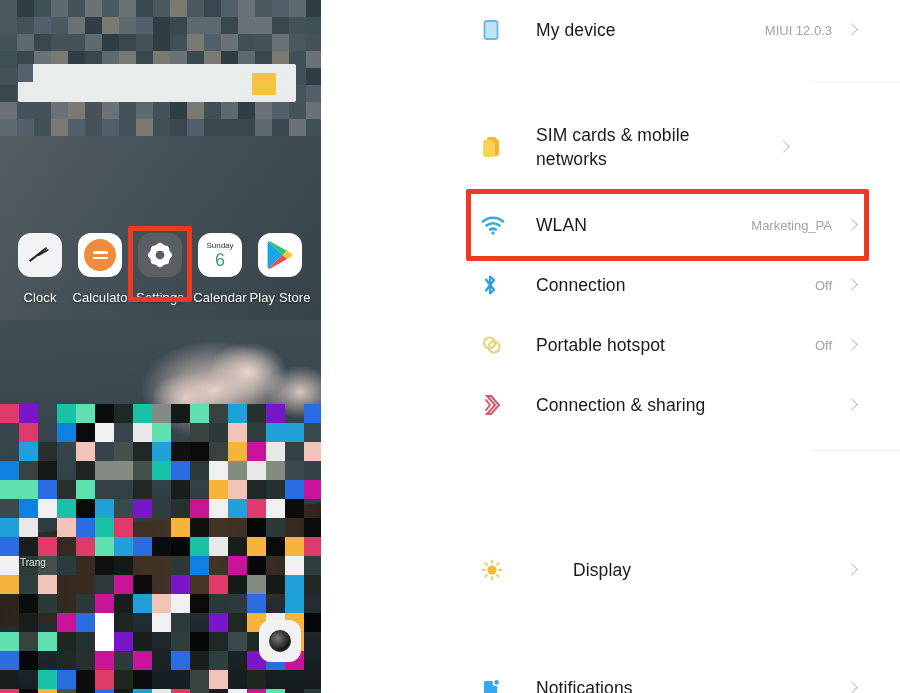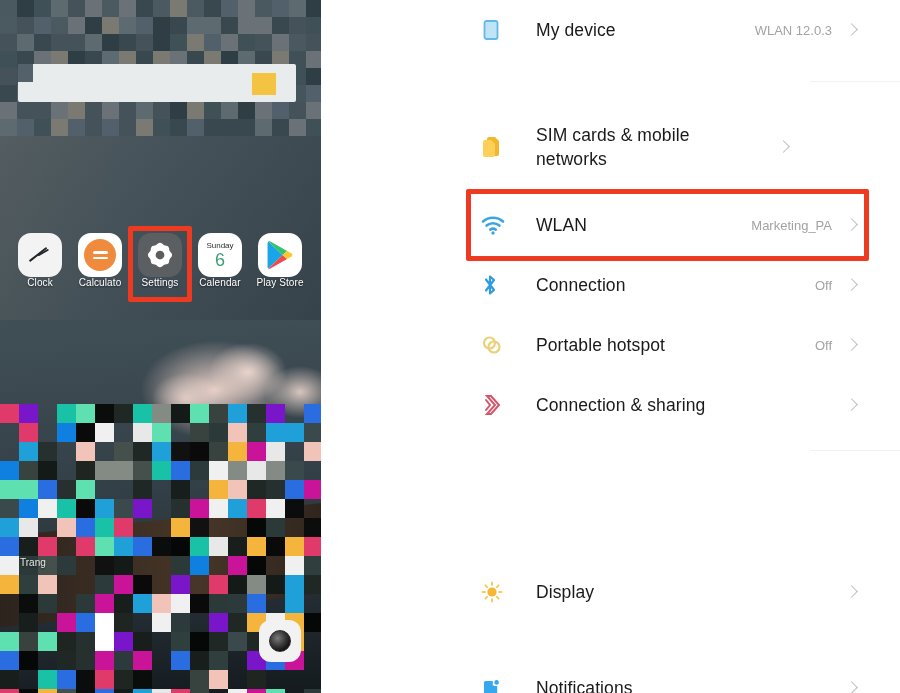--- a/index.html
+++ b/index.html
@@ -61,21 +61,21 @@
   }
 
   
   .app-row { position:absolute; left:0; top:233px; width:321px; height:68px; }
   .app { position:absolute; width:62px; text-align:center; }
   .app-ic {
     width:44px; height:44px; margin:0 auto; border-radius:13px;
     position:relative; overflow:hidden;
   }
   .app-lb {
-    margin-top:0; font-size:10px; color:#ffffff; letter-spacing:.1px;
+    margin-top:13px; font-size:13px; color:#ffffff; letter-spacing:.1px;
     text-shadow:0 1px 2px rgba(0,0,0,.6); white-space:nowrap; overflow:hidden;
   }
   
   .ic-clock { background:#f3f3f3; }
   .ic-clock .hand {
     position:absolute; left:11px; top:26px; width:22px; height:2.4px;
     background:#23262b; transform-origin: 2px 1px; transform: rotate(-38deg);
     border-radius:2px;
   }
   .ic-clock .hand2 {
@@ -610,21 +610,21 @@
 
   <div id="settings">
 
     <div class="s-row" style="top:10px; height:40px;">
       <div class="s-ic">
         <svg width="22" height="24" viewBox="0 0 22 24">
             <rect x="4.5" y="3" width="13" height="18" rx="2" fill="#bfe4f7" stroke="#63b9e6" stroke-width="1.8"></rect>
           </svg>
       </div>
       <div class="s-title">My device</div>
-      <div class="s-val">WLAN 12.0.3</div>
+      <div class="s-val">MIUI 12.0.3</div>
       <div class="s-chev"></div>
     </div>
 
     <div class="s-div" style="top:81px;"></div>
 
     <div class="s-row" style="top:118px; height:58px;">
       <div class="s-ic">
         <svg width="24" height="26" viewBox="0 0 24 26">
           <path d="M9 3h6l4 4v13a2 2 0 0 1-2 2H9a2 2 0 0 1-2-2V5a2 2 0 0 1 2-2z" fill="#f1b82e"></path>
           <path d="M5 6h6l4 4v11a2 2 0 0 1-2 2H5a2 2 0 0 1-2-2V8a2 2 0 0 1 2-2z" fill="#fcd059"></path>
@@ -680,21 +680,21 @@
         </svg>
       </div>
       <div class="s-title">Connection &amp; sharing</div>
       <div class="s-val"></div>
       <div class="s-chev"></div>
     </div>
 
     <div class="s-div" style="top:450px;"></div>
 
 
-    <div class="s-row" style="top:572px; height:40px;">
+    <div class="s-row" style="top:550px; height:40px;gap:37px;">
       <div class="s-ic">
         <svg width="24" height="24" viewBox="0 0 24 24">
           <circle cx="12" cy="12" r="4.6" fill="#f7b733"></circle>
           <g stroke="#f9c95c" stroke-width="2" stroke-linecap="round">
             <path d="M12 2.6v2.2"></path>
               <path d="M12 19.2v2.2"></path>
             <path d="M2.6 12h2.2"></path>
               <path d="M19.2 12h2.2"></path>
             <path d="M5.4 5.4l1.6 1.6"></path>
               <path d="M17 17l1.6 1.6"></path>

